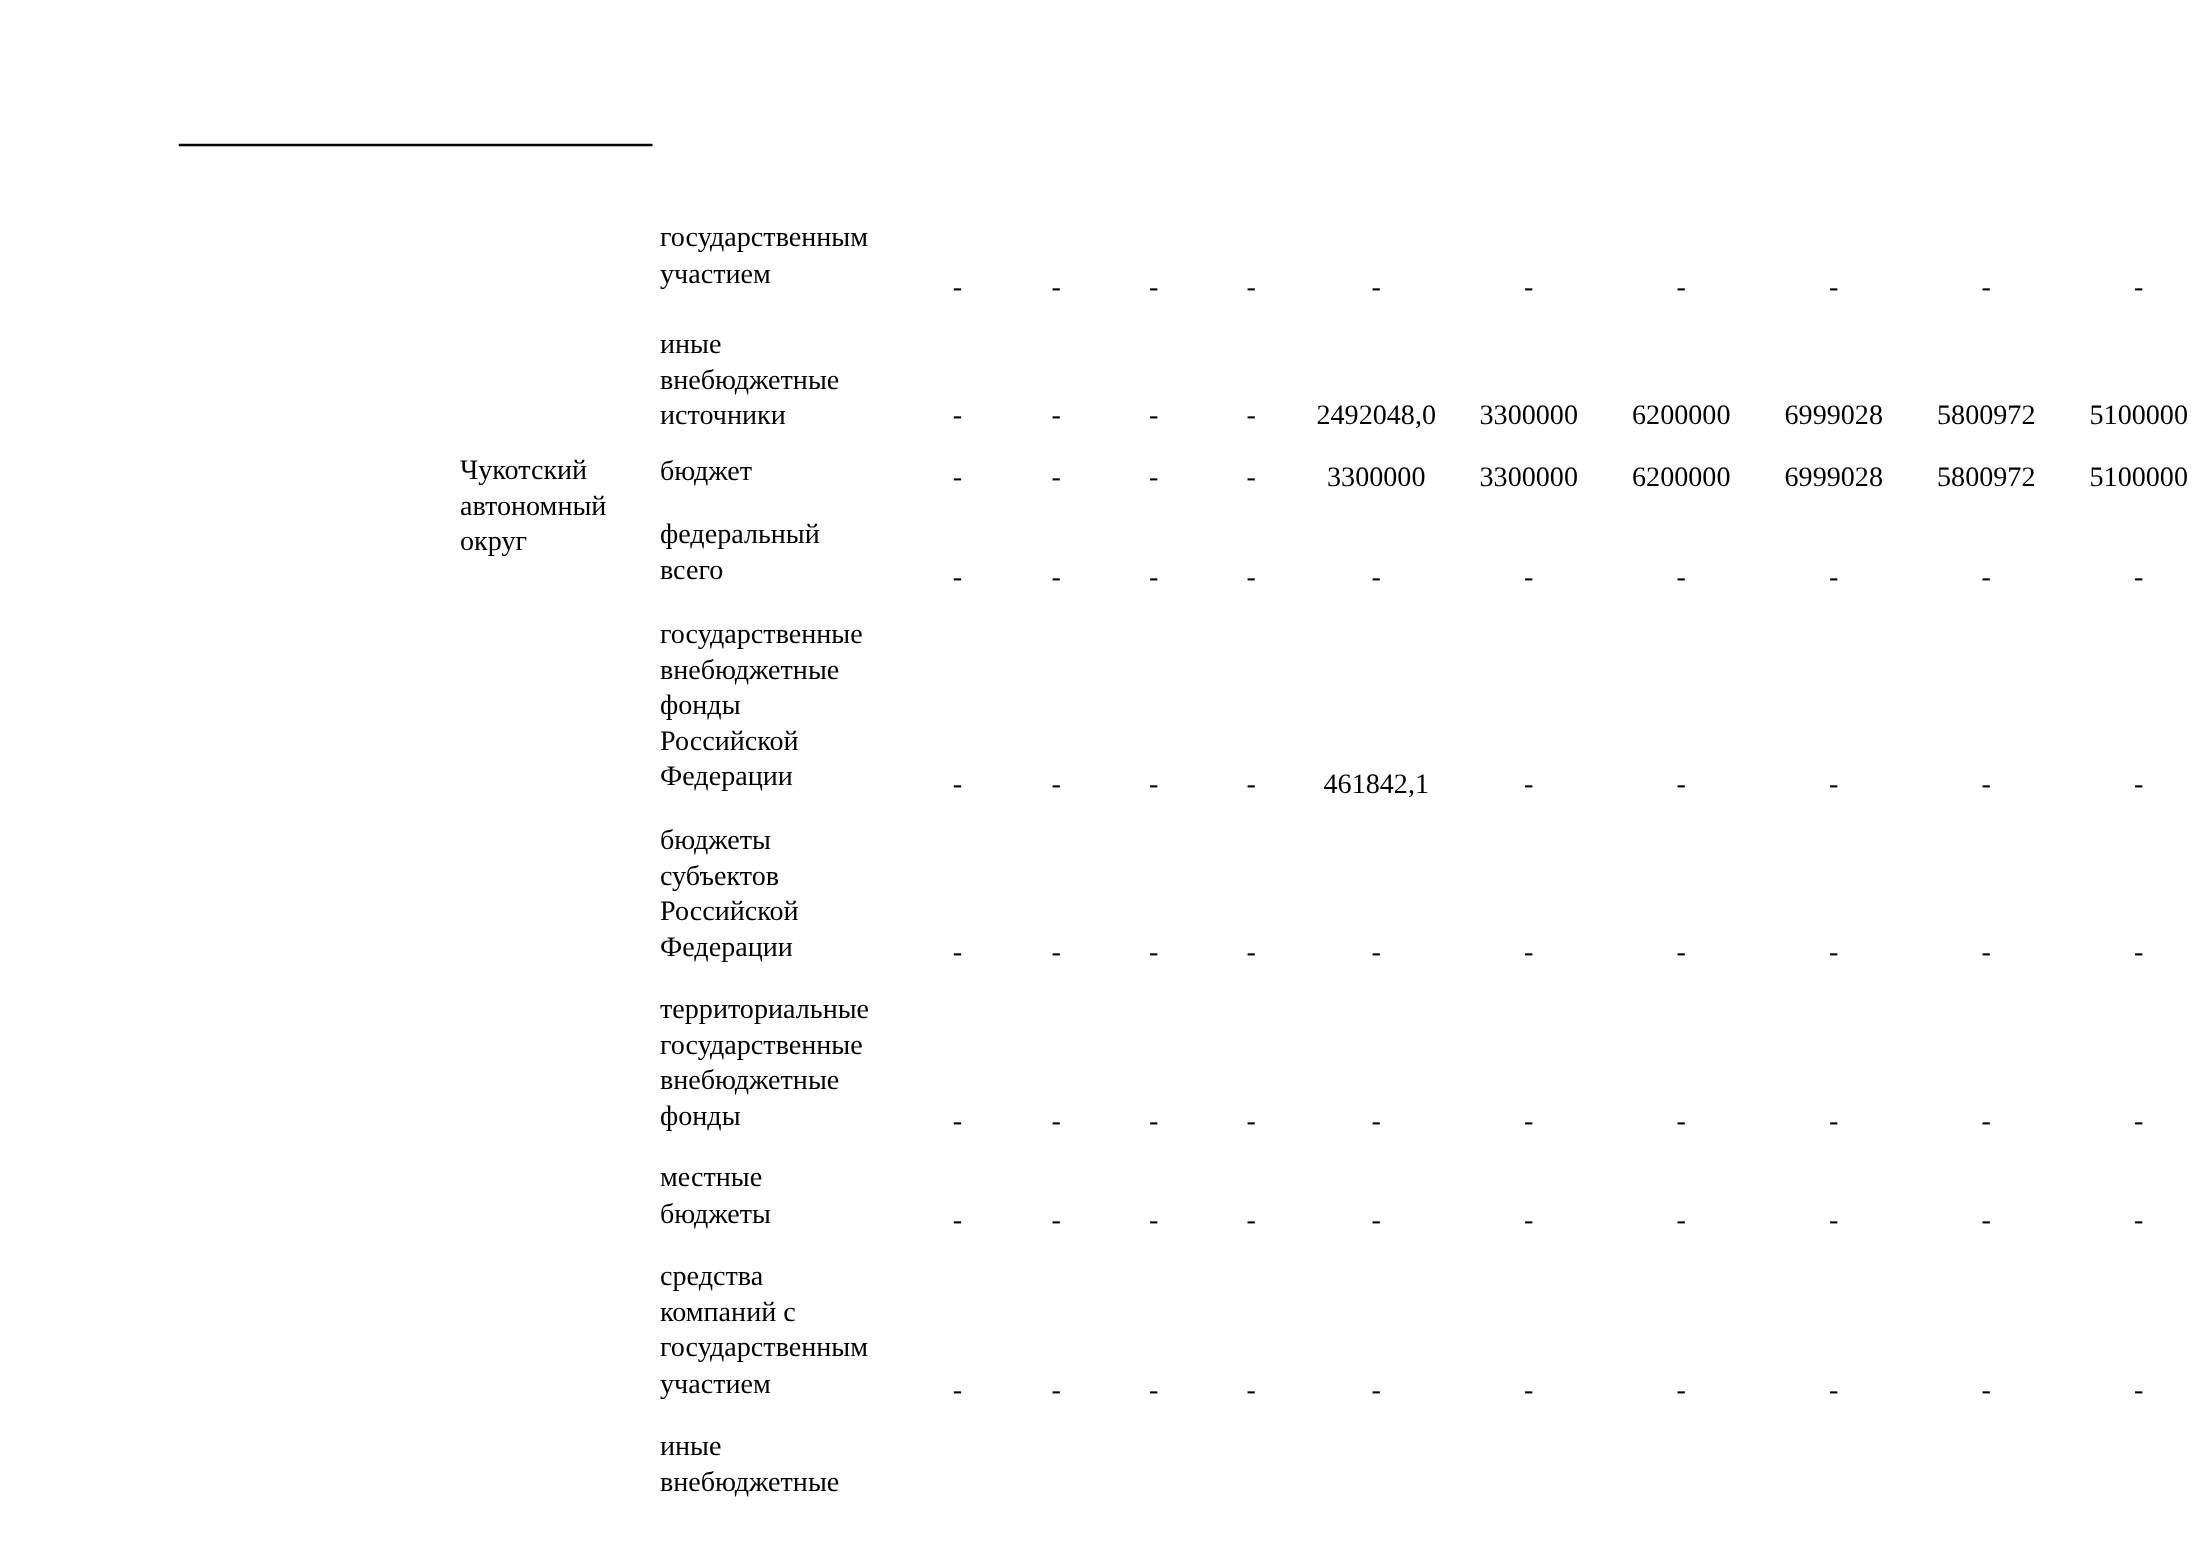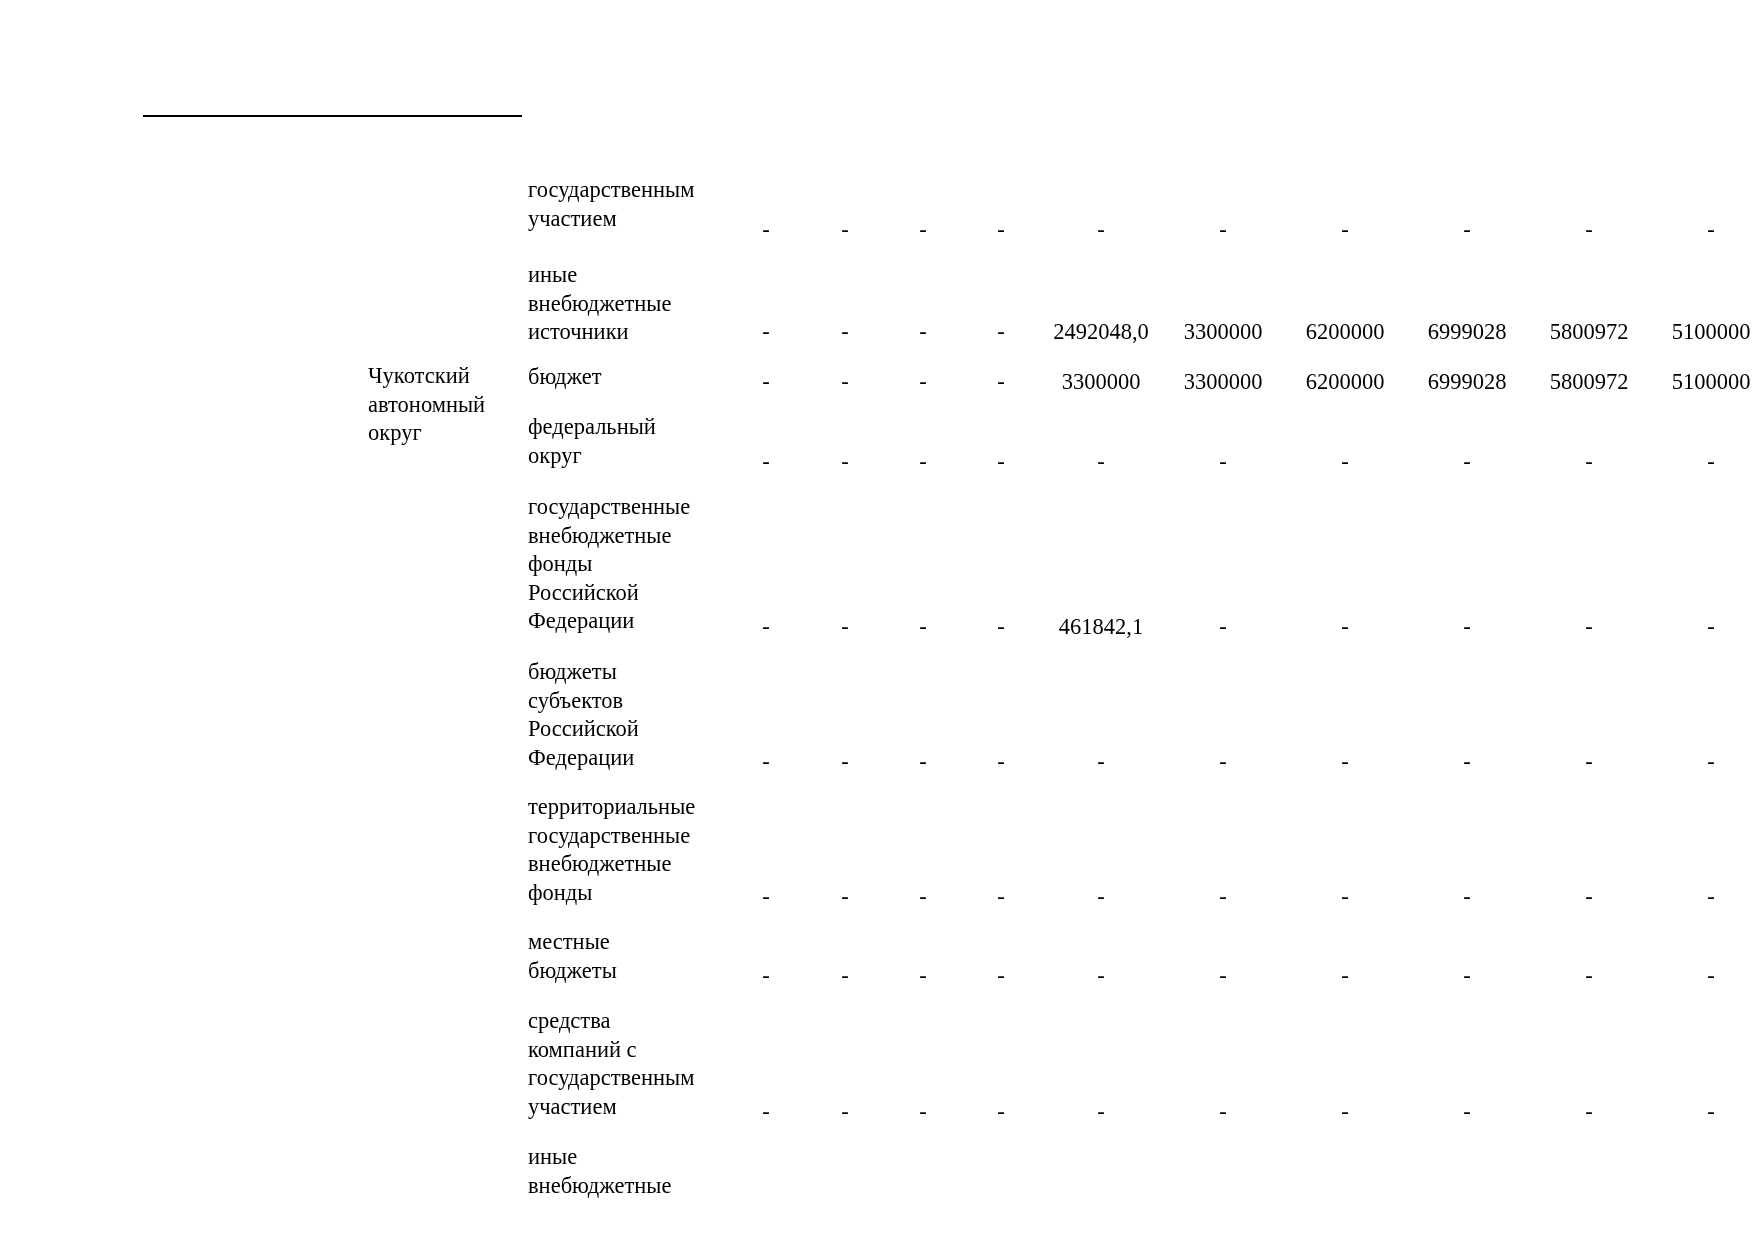--- a/index.html
+++ b/index.html
@@ -84,21 +84,21 @@
       <div class="cell" style="left: 941px; width: 120px;">-</div>
       <div class="cell" style="left: 1041px; width: 120px;">2492048,0</div>
       <div class="cell" style="left: 1163px; width: 120px;">3300000</div>
       <div class="cell" style="left: 1285px; width: 120px;">6200000</div>
       <div class="cell" style="left: 1407px; width: 120px;">6999028</div>
       <div class="cell" style="left: 1529px; width: 120px;">5800972</div>
       <div class="cell" style="left: 1651px; width: 120px;">5100000</div>
     </div>
     <div class="row" style="top: 368px;">
       <div class="label" style="top: 0px;">федеральный
-округ</div>
+всего</div>
       <div class="cell" style="left: 706px; width: 120px;">-</div>
       <div class="cell" style="left: 785px; width: 120px;">-</div>
       <div class="cell" style="left: 863px; width: 120px;">-</div>
       <div class="cell" style="left: 941px; width: 120px;">-</div>
       <div class="cell" style="left: 1041px; width: 120px;">3300000</div>
       <div class="cell" style="left: 1163px; width: 120px;">3300000</div>
       <div class="cell" style="left: 1285px; width: 120px;">6200000</div>
       <div class="cell" style="left: 1407px; width: 120px;">6999028</div>
       <div class="cell" style="left: 1529px; width: 120px;">5800972</div>
       <div class="cell" style="left: 1651px; width: 120px;">5100000</div>

